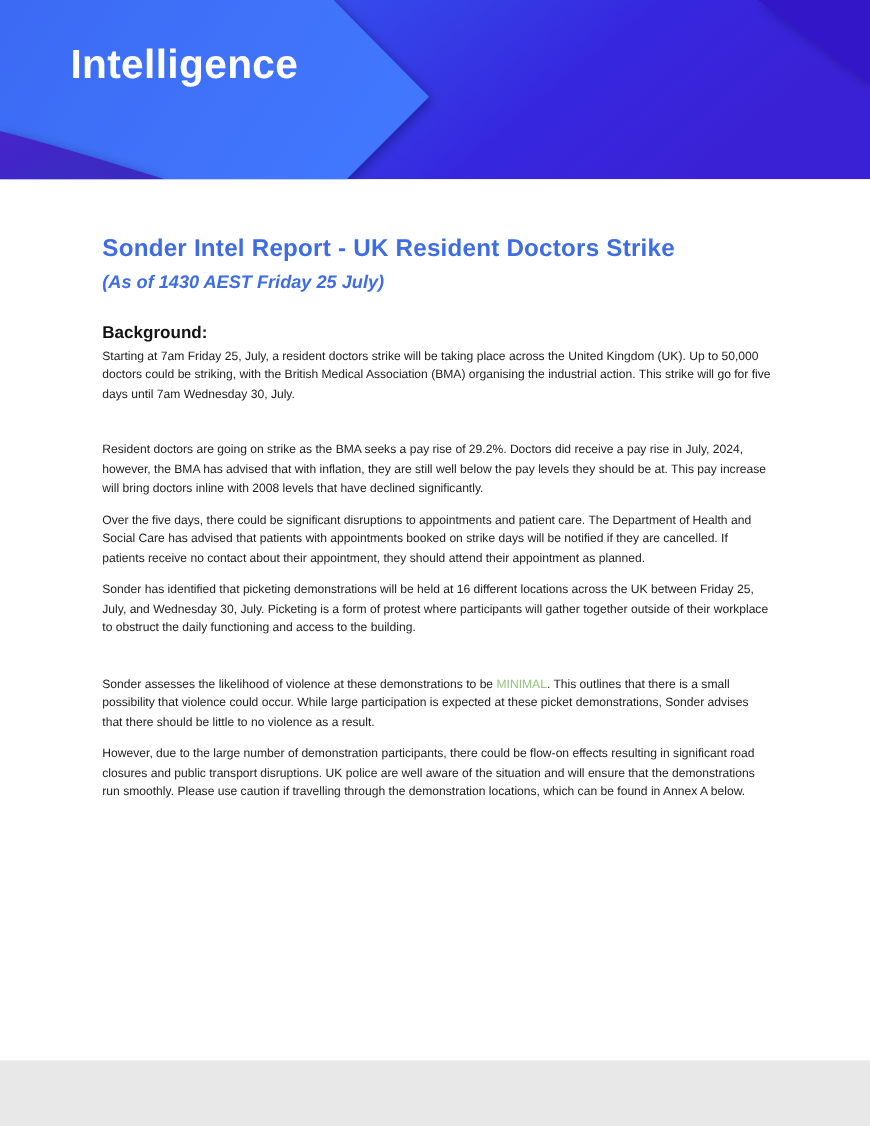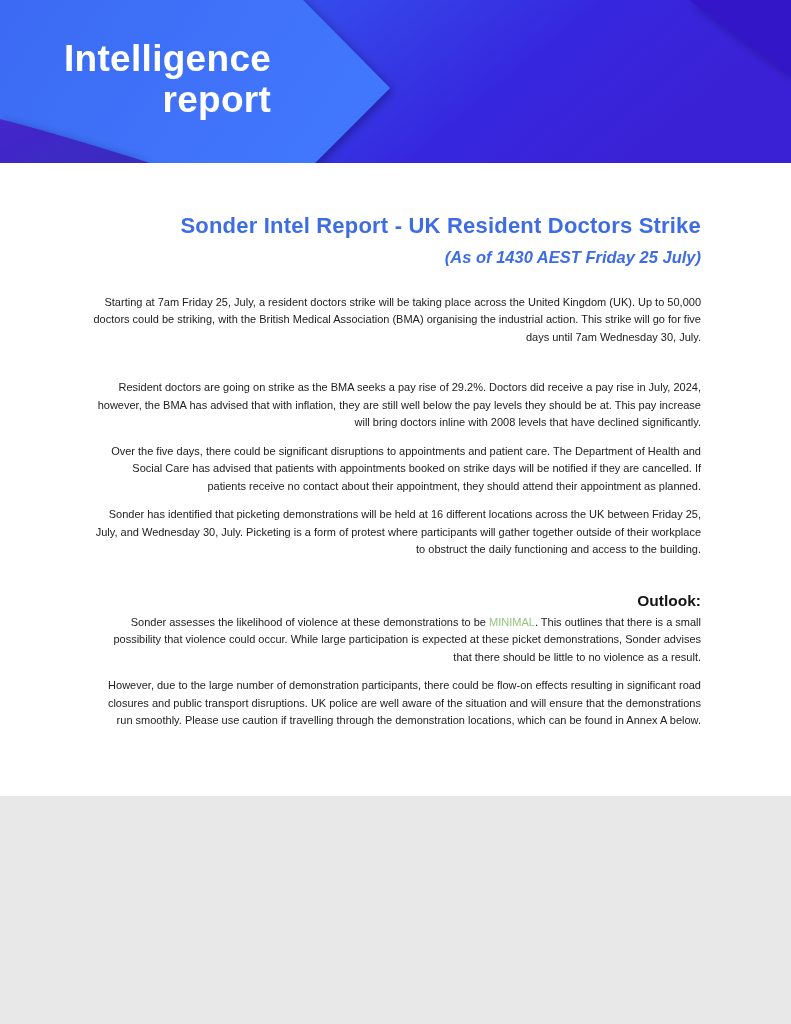--- a/index.html
+++ b/index.html
@@ -1,25 +1,24 @@
 <!DOCTYPE html>
 <html><head>
 <meta charset="utf-8">
 <style>
   * { margin: 0; padding: 0; box-sizing: border-box; }
   html, body { background: #e8e8e8; }
   body { font-family: "Liberation Sans", sans-serif; }
   .page {
     position: relative;
     width: 791px;
-    height: 796px;
+    height: 964px;
     margin: 0 auto;
     background: #ffffff;
     overflow: hidden;
-    text-align: right;
   }
 
   
   .banner {
     position: relative;
     width: 791px;
     height: 163px;
     overflow: hidden;
   }
   .banner svg { position: absolute; inset: 0; display: block; }
@@ -94,38 +93,38 @@
         </linearGradient>
         <filter id="softShadow" x="-20%" y="-20%" width="140%" height="140%">
           <feDropShadow dx="3" dy="3" stdDeviation="5" flood-color="#0a0a3c" flood-opacity="0.38"></feDropShadow>
         </filter>
       </defs>
       <rect x="0" y="0" width="791" height="163" fill="url(#baseGrad)"></rect>
       <path d="M689 0 L791 0 L791 76 Z" fill="#3318c8" filter="url(#softShadow)"></path>
       <path d="M-4 -4 L299 -4 L390 88 L311 167 L-4 167 Z" fill="url(#chevGrad)" filter="url(#softShadow)"></path>
       <path d="M0 119 Q 55 133 150 163 L0 163 Z" fill="url(#blobGrad)" filter="url(#softShadow)"></path>
     </svg>
-    <h1 class="banner-title"><span>Intelligence</span><br><span>report</span></h1>
+    <h1 class="banner-title"><span>Intelligence</span><br></h1>
   </header>
 
   <main class="content">
 
     <h2 class="report-title">Sonder Intel Report - UK Resident Doctors Strike</h2>
     <div class="report-subtitle">(As of 1430 AEST Friday 25 July)</div>
 
     <section class="report-section">
+      <h3>Background:</h3>
       <p>Starting at 7am Friday 25, July, a resident doctors strike will be taking place across the United Kingdom (UK). Up to 50,000 doctors could be striking, with the British Medical Association (BMA) organising the industrial action. This strike will go for five days until 7am Wednesday 30, July.</p>
     </section>
 
     <section class="report-section">
       <p>Resident doctors are going on strike as the BMA seeks a pay rise of 29.2%. Doctors did receive a pay rise in July, 2024, however, the BMA has advised that with inflation, they are still well below the pay levels they should be at. This pay increase will bring doctors inline with 2008 levels that have declined significantly.</p>
       <p>Over the five days, there could be significant disruptions to appointments and patient care. The Department of Health and Social Care has advised that patients with appointments booked on strike days will be notified if they are cancelled. If patients receive no contact about their appointment, they should attend their appointment as planned.</p>
       <p>Sonder has identified that picketing demonstrations will be held at 16 different locations across the UK between Friday 25, July, and Wednesday 30, July. Picketing is a form of protest where participants will gather together outside of their workplace to obstruct the daily functioning and access to the building.</p>
     </section>
 
     <section class="report-section">
-      <h3>Outlook:</h3>
       <p><span>Sonder assesses the likelihood of violence at these demonstrations to be </span><span class="assessment" style="color:#93c47d">MINIMAL</span><span>. This outlines that there is a small possibility that violence could occur. While large participation is expected at these picket demonstrations, Sonder advises that there should be little to no violence as a result.</span></p>
       <p>However, due to the large number of demonstration participants, there could be flow-on effects resulting in significant road closures and public transport disruptions. UK police are well aware of the situation and will ensure that the demonstrations run smoothly. Please use caution if travelling through the demonstration locations, which can be found in Annex A below.</p>
     </section>
 
   </main>
 </div>
 
 </body></html>

